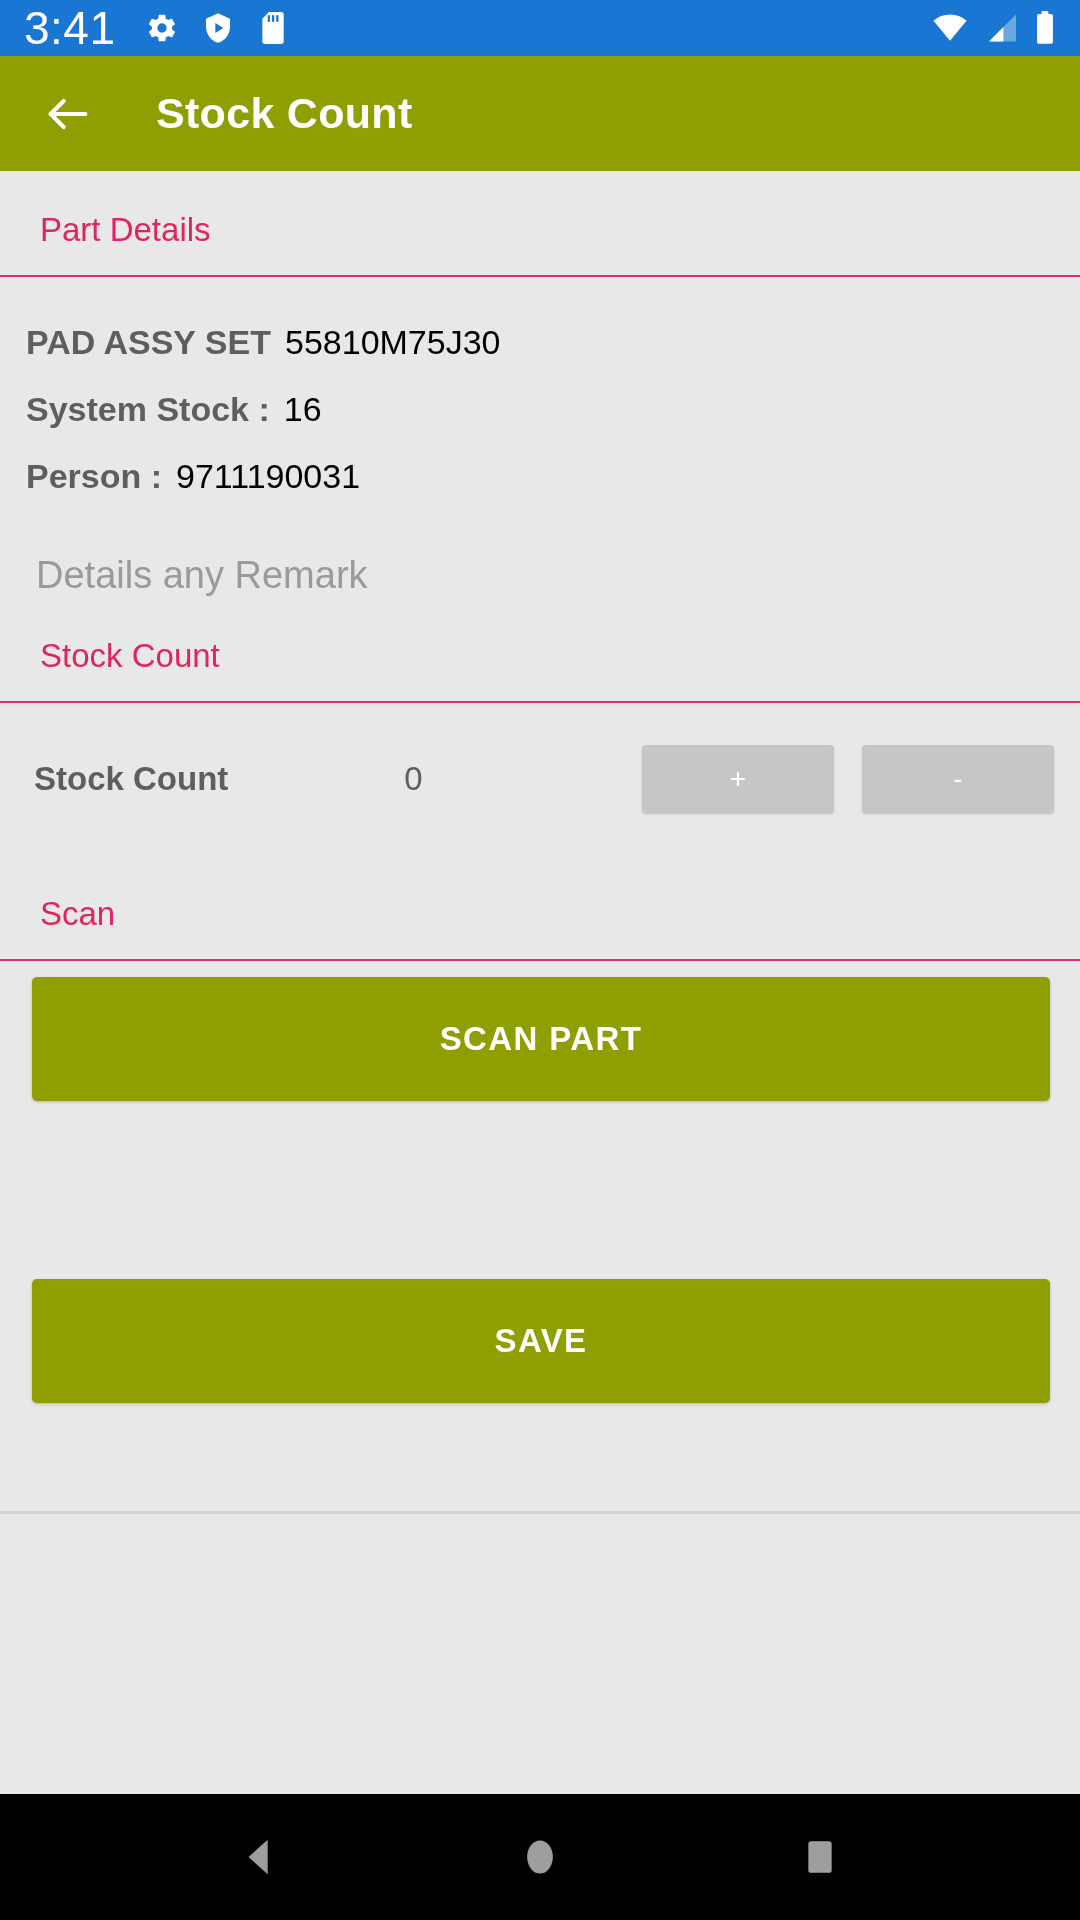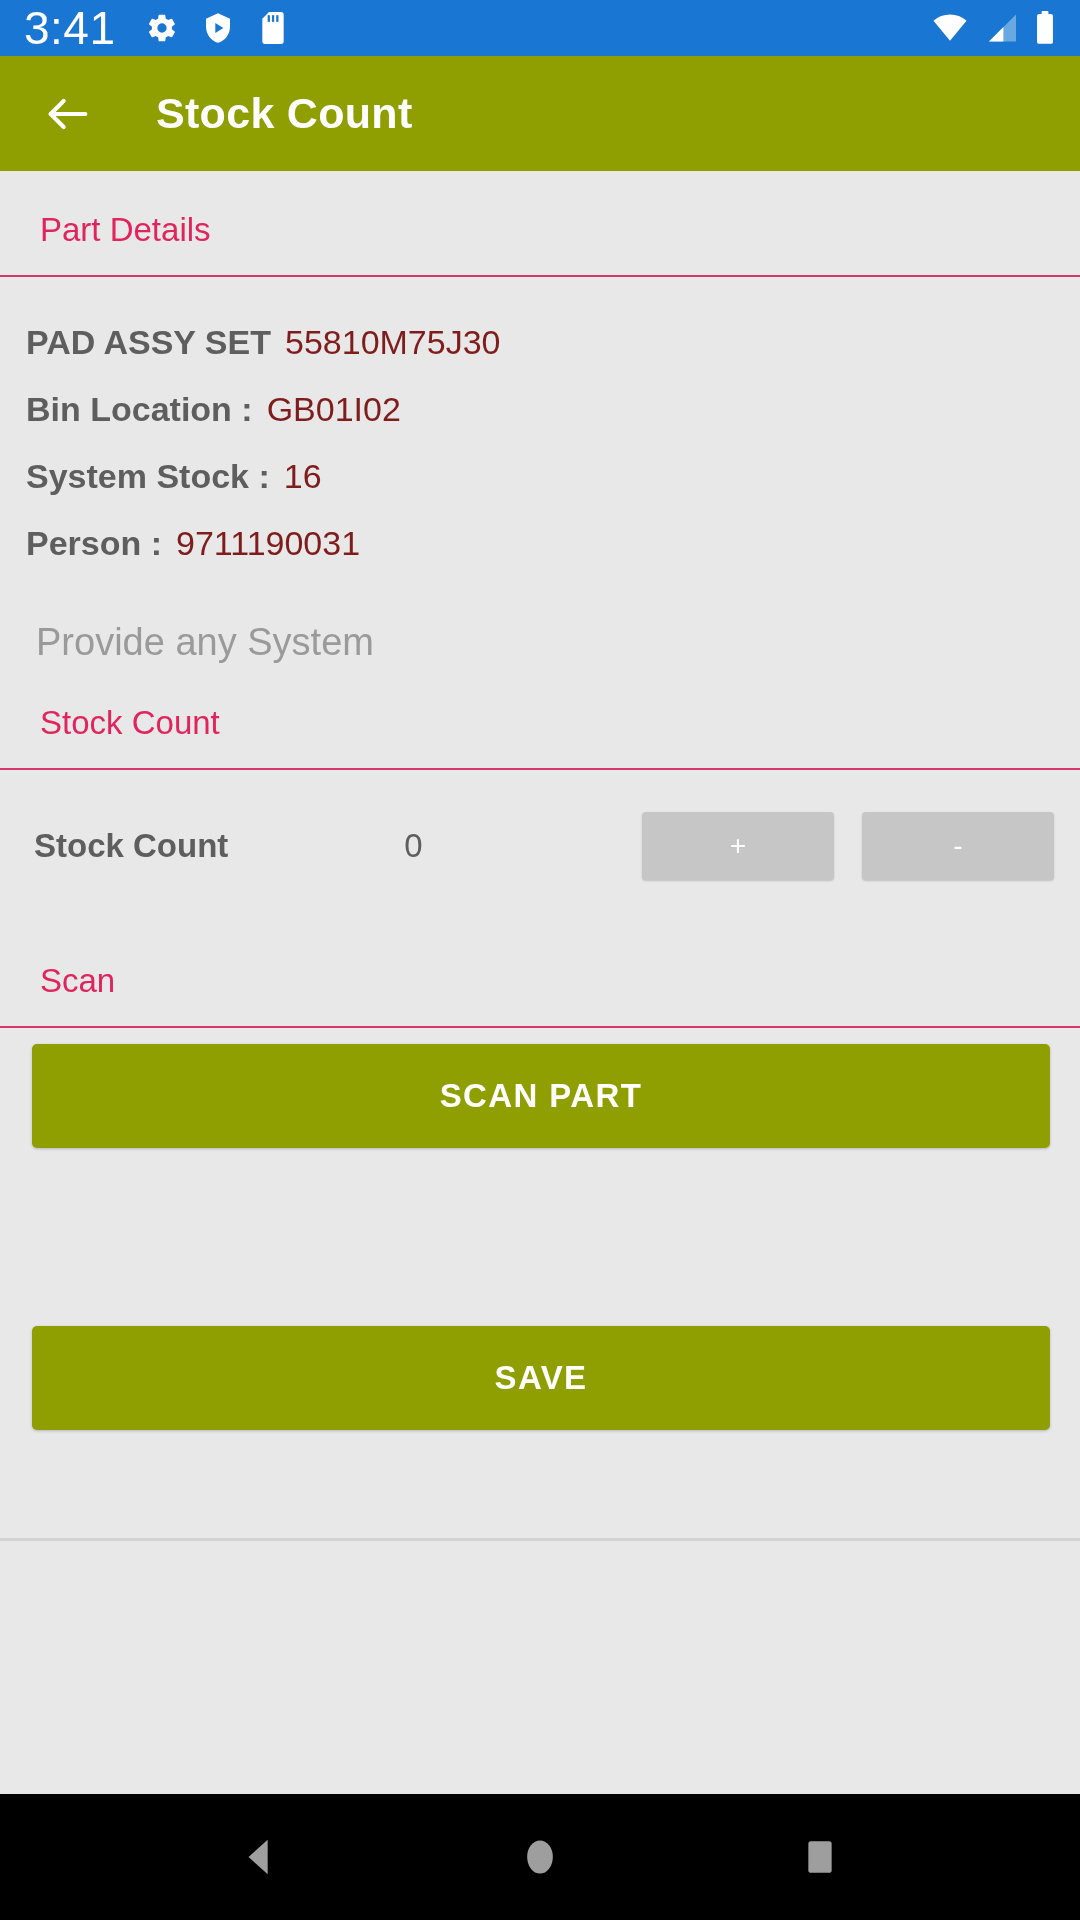--- a/index.html
+++ b/index.html
@@ -111,21 +111,21 @@
     padding: 14px 0;
     font-size: 34px;
   }
   .detail-label {
     color: #5e5e5e;
     font-weight: bold;
     white-space: pre;
     text-align: right;
   }
   .detail-value {
-    color: #7f1d1d;
+    color: #000000;
     margin-left: 14px;
   }
 
   .remark-field {
     padding: 44px 0 0 36px;
   }
   .remark-placeholder {
     color: #9a9a9a;
     font-size: 38px;
   }
@@ -167,21 +167,21 @@
     justify-content: center;
     box-shadow: 0 1px 2px rgba(0,0,0,0.18);
   }
 
   
   .btn-wrap {
     padding: 16px 30px 0 32px;
   }
   .big-btn {
     width: 100%;
-    height: 104px;
+    height: 124px;
     background: #8f9e00;
     border: none;
     border-radius: 5px;
     color: #ffffff;
     font-size: 33px;
     font-weight: bold;
     letter-spacing: 1.4px;
     font-family: "Liberation Sans", sans-serif;
     cursor: pointer;
     box-shadow: 0 1px 3px rgba(0,0,0,0.22);
@@ -285,35 +285,31 @@
 
     <div class="section-label">Part Details</div>
     <div class="divider-pink"></div>
 
     <div class="detail-rows">
       <div class="detail-row">
         <span class="detail-label">PAD ASSY SET</span>
         <span class="detail-value">55810M75J30</span>
       </div>
       <div class="detail-row">
-        <span class="detail-label">Bin Location :</span>
-        <span class="detail-value">GB01I02</span>
-      </div>
-      <div class="detail-row">
         <span class="detail-label">System Stock :</span>
         <span class="detail-value">16</span>
       </div>
       <div class="detail-row">
         <span class="detail-label">Person :</span>
         <span class="detail-value">9711190031</span>
       </div>
     </div>
 
     <div class="remark-field">
-      <span class="remark-placeholder">Provide any System</span>
+      <span class="remark-placeholder">Details any Remark</span>
     </div>
 
     <div class="section-label">Stock Count</div>
     <div class="divider-pink"></div>
 
     <div class="stock-row">
       <span class="stock-row-label">Stock Count</span>
       <span class="stock-row-value">0</span>
       <span class="stepper-group">
         <button class="stepper-btn">+</button>

